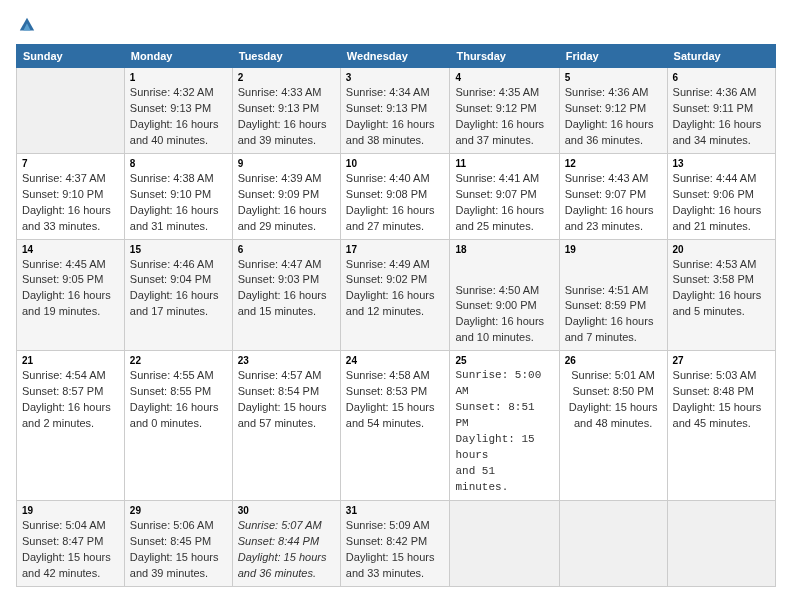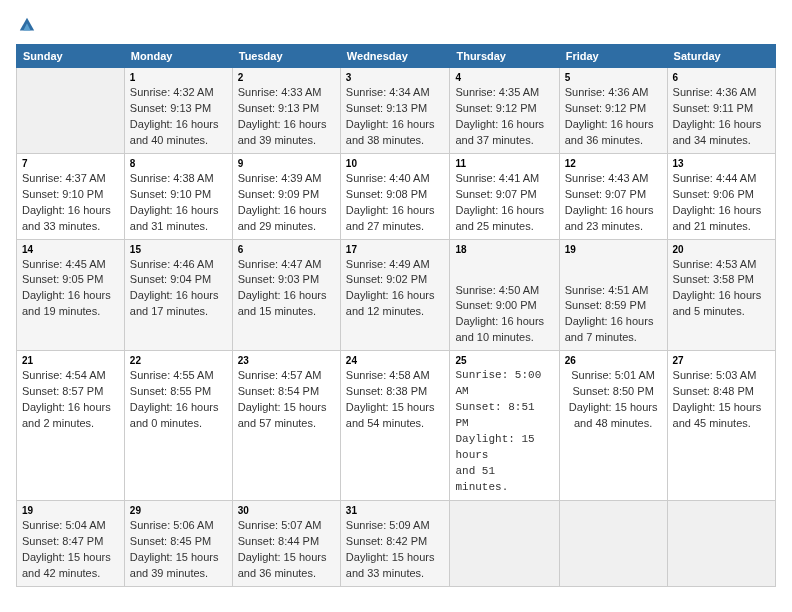--- a/index.html
+++ b/index.html
@@ -293,21 +293,21 @@
           <td>
             <span class="day-num">23</span>
             <div class="day-info" style="white-space: pre-line;">Sunrise: 4:57 AM
 Sunset: 8:54 PM
 Daylight: 15 hours
 and 57 minutes.</div>
           </td>
           <td>
             <span class="day-num">24</span>
             <div class="day-info" style="white-space: pre-line;">Sunrise: 4:58 AM
-Sunset: 8:38 PM
+Sunset: 8:53 PM
 Daylight: 15 hours
 and 54 minutes.</div>
           </td>
           <td>
             <span class="day-num">25</span>
             <div class="day-info" style="white-space: pre-line; font-family: Liberation Mono, monospace;">Sunrise: 5:00 AM
 Sunset: 8:51 PM
 Daylight: 15 hours
 and 51 minutes.</div>
           </td>
@@ -336,21 +336,21 @@
           </td>
           <td>
             <span class="day-num">29</span>
             <div class="day-info" style="white-space: pre-line;">Sunrise: 5:06 AM
 Sunset: 8:45 PM
 Daylight: 15 hours
 and 39 minutes.</div>
           </td>
           <td>
             <span class="day-num">30</span>
-            <div class="day-info" style="white-space: pre-line;">Sunrise: 5:07 AM
+            <div class="day-info" style="white-space: pre-line; font-style: italic;">Sunrise: 5:07 AM
 Sunset: 8:44 PM
 Daylight: 15 hours
 and 36 minutes.</div>
           </td>
           <td>
             <span class="day-num">31</span>
             <div class="day-info" style="white-space: pre-line;">Sunrise: 5:09 AM
 Sunset: 8:42 PM
 Daylight: 15 hours
 and 33 minutes.</div>

